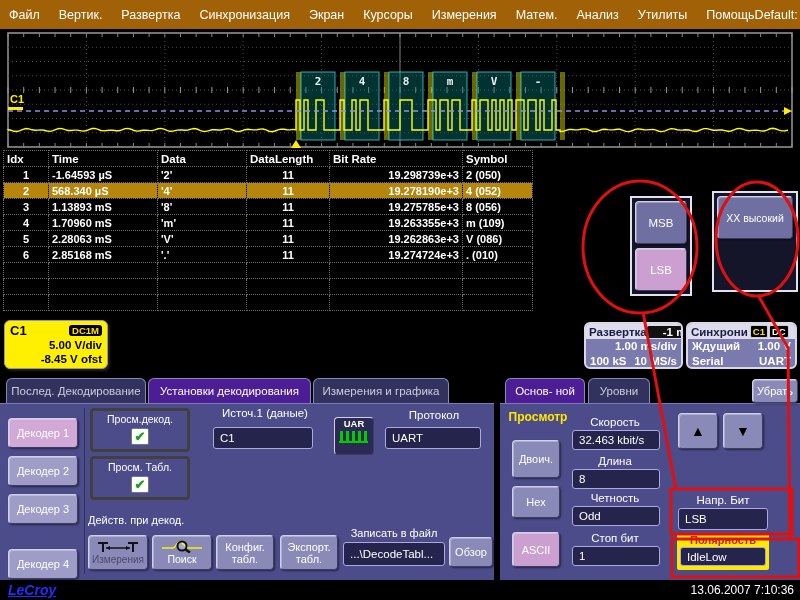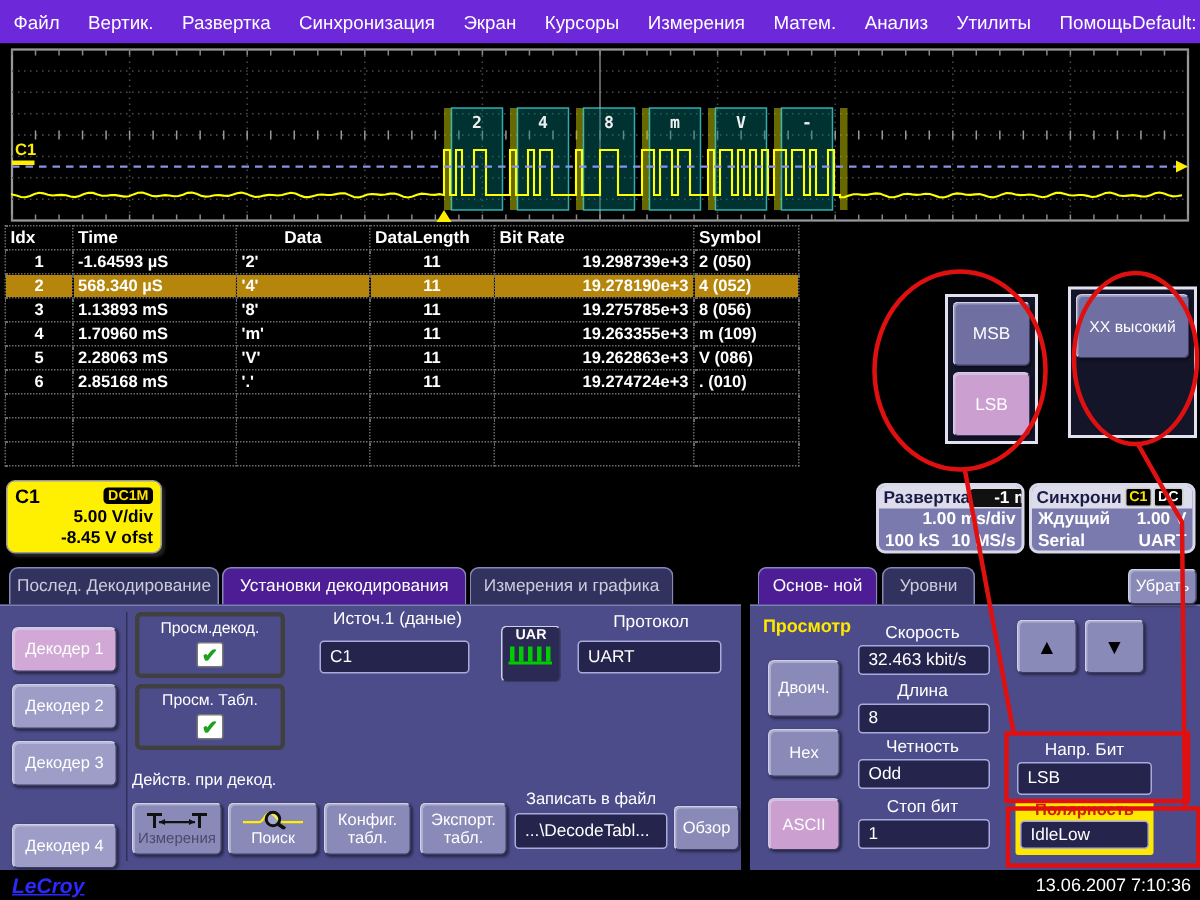--- a/index.html
+++ b/index.html
@@ -1,19 +1,19 @@
 <!DOCTYPE html>
 <html><head>
 <meta charset="utf-8">
 <style>
   html,body{margin:0;padding:0;background:#000;}
   #screen{position:relative;width:800px;height:600px;background:#000;overflow:hidden;
     font-family:"Liberation Sans",sans-serif;color:#fff;}
   
-  .menubar{position:absolute;left:0;top:0;width:800px;height:29px;background:#6d28d9;
+  .menubar{position:absolute;left:0;top:0;width:800px;height:29px;background:#a16207;
     display:flex;align-items:center;}
   .menu-items{display:flex;gap:19px;padding-left:9px;}
   .menu-item{font-size:12.5px;color:#fff;white-space:nowrap;cursor:default;}
   .default-label{margin-left:auto;font-size:12.5px;margin-right:6px;}
   
   #wave{position:absolute;left:0;top:29px;width:800px;height:121px;background:#000;}
   
   #tablewrap{position:absolute;left:3px;top:150px;width:487px;height:161px;background:#000;}
   #dtable{border-collapse:collapse;width:487px;table-layout:fixed;font-size:11px;font-weight:bold;color:#fff;}
   #dtable th,#dtable td{border:1px dotted #6a6a6a;padding:1px 3px;height:13px;overflow:hidden;white-space:nowrap;}
@@ -319,21 +319,21 @@
       <path d="M291,119 L301,119 L296,111 Z" fill="#ffee00"></path>
       <path d="M792,82 L784,78 L784,86 Z" fill="#ffee00"></path>
     </svg>
 
   <div id="tablewrap">
     <table id="dtable">
         <thead>
           <tr>
             <th style="width: 38px;">Idx</th>
             <th style="width: 102px;">Time</th>
-            <th style="width: 82px; text-align: center;">Data</th>
+            <th style="width: 82px;">Data</th>
             <th style="width: 76px;">DataLength</th>
             <th style="width: 126px;">Bit Rate</th>
             <th style="width: 63px;">Symbol</th>
           </tr>
         </thead>
     <tbody>
           <tr>
             <td style="text-align: center;">1</td>
             <td style="text-align: left;">-1.64593 µS</td>
             <td style="text-align: left;">'2'</td>

